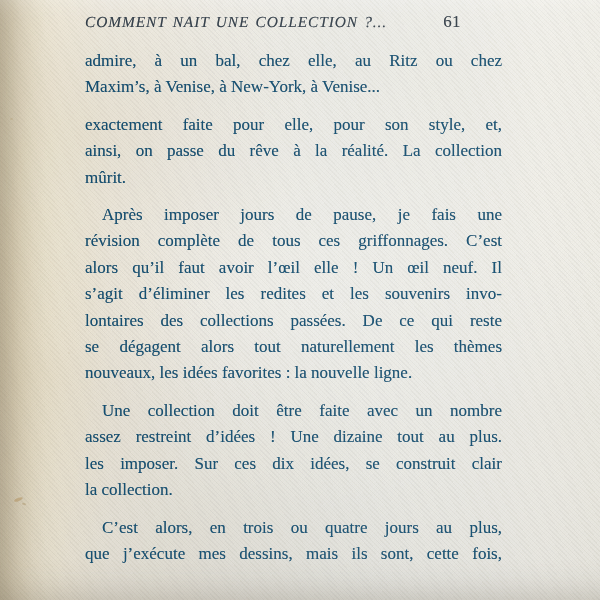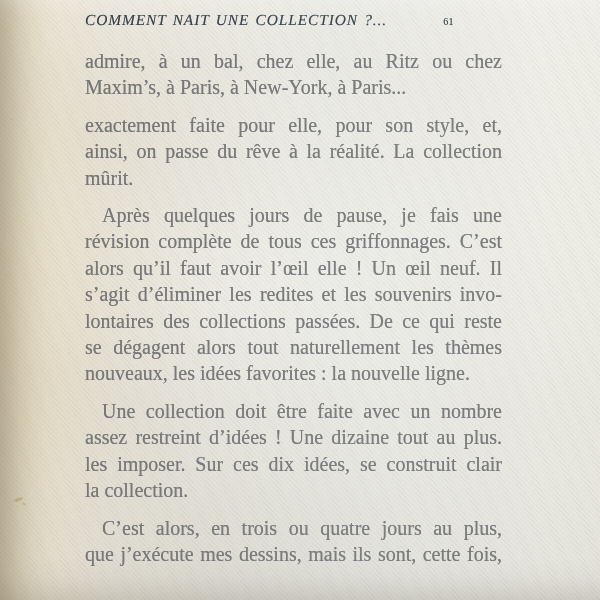--- a/index.html
+++ b/index.html
@@ -147,40 +147,40 @@
     font-style: italic;
     font-size: 15.4px;
     letter-spacing: 0.92px;
     word-spacing: 1.5px;
     color: #2f3b46;
     text-rendering: geometricPrecision;
   }
 
   .head-folio {
     margin-left: 56px;
-    font-size: 10px;
+    font-size: 17px;
     letter-spacing: 0.4px;
     color: #2b3640;
     font-variant-numeric: oldstyle-nums;
   }
 
   .body-text {
     position: absolute;
     top: 48px;
     left: 0;
     width: 425px;
   }
 
   p.para {
     margin: 0 8px 0 0;
-    font-size: 20px;
+    font-size: 17px;
     line-height: 26.4px;
     text-align: justify;
     text-justify: inter-word;
-    color: #737373;
+    color: #0c4a6e;
     hyphens: none;
   }
 
   p.para + p.para {
     margin-top: 11px;
   }
 
   
   .jline {
     display: block;
@@ -245,31 +245,31 @@
 
     <div class="running-head">
       <span class="head-title">COMMENT NAIT UNE COLLECTION ?...</span>
       <span class="head-folio">61</span>
     </div>
 
     <div class="body-text">
 
       <p class="para">
         <span class="jline">admire, à un bal, chez elle, au Ritz ou chez</span>
-        <span class="jline last">Maxim’s, à Paris, à New-York, à Paris...</span>
+        <span class="jline last">Maxim’s, à Venise, à New-York, à Venise...</span>
       </p>
 
       <p class="para">
         <span class="jline">exactement faite pour elle, pour son style, et,</span>
         <span class="jline">ainsi, on passe du rêve à la réalité. La collection</span>
         <span class="jline last">mûrit.</span>
       </p>
 
       <p class="para">
-        <span class="jline" style="text-indent:17px">Après quelques jours de pause, je fais une</span>
+        <span class="jline" style="text-indent:17px">Après imposer jours de pause, je fais une</span>
         <span class="jline">révision complète de tous ces griffonnages. C’est</span>
         <span class="jline">alors qu’il faut avoir l’œil elle ! Un œil neuf. Il</span>
         <span class="jline">s’agit d’éliminer les redites et les souvenirs invo-</span>
         <span class="jline">lontaires des collections passées. De ce qui reste</span>
         <span class="jline">se dégagent alors tout naturellement les thèmes</span>
         <span class="jline last">nouveaux, les idées favorites : la nouvelle ligne.</span>
       </p>
 
       <p class="para">
         <span class="jline" style="text-indent:17px">Une collection doit être faite avec un nombre</span>

